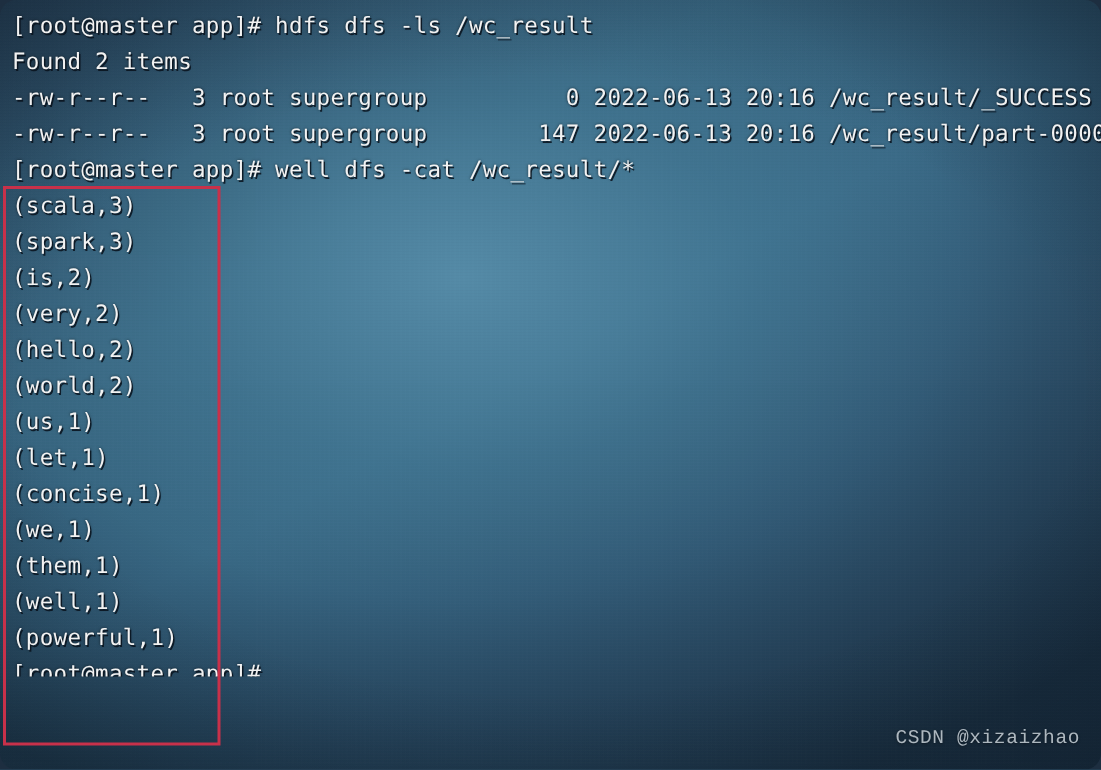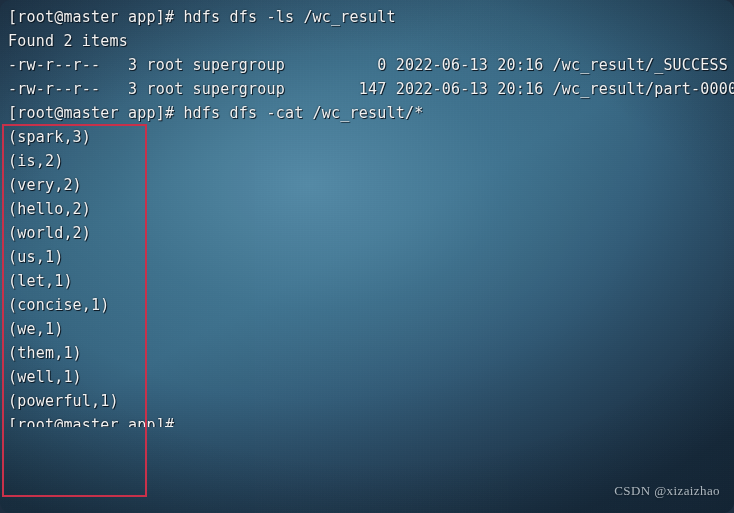--- a/index.html
+++ b/index.html
@@ -79,21 +79,21 @@
     box-sizing: border-box;
     z-index: 4;
     pointer-events: none;
   }
 
   #watermark {
     position: absolute;
     right: 14px;
     bottom: 14px;
     z-index: 5;
-    font-family: Liberation Serif, serif;
+    font-family: Liberation Mono, monospace;
     font-size: 13px;
     color: #cfd7dd;
     opacity: 0.82;
     letter-spacing: 0.4px;
     text-shadow: 0 1px 2px rgba(0,0,0,0.5);
     white-space: pre;
   }
 </style>
 </head>
 <body>
@@ -101,21 +101,22 @@
 <div id="screen">
 
   <div id="grain"></div>
   <div id="corner-shade"></div>
 
   <div class="term" id="terminal-output">
       <div class="line">[root@master app]# hdfs dfs -ls /wc_result</div>
       <div class="line">Found 2 items</div>
       <div class="line">-rw-r--r--   3 root supergroup          0 2022-06-13 20:16 /wc_result/_SUCCESS</div>
       <div class="line">-rw-r--r--   3 root supergroup        147 2022-06-13 20:16 /wc_result/part-00000</div>
-      <div class="line">[root@master app]# hdfs dfs -cat /wc_result/*</div>
+      <div class="line">[root@master app]# well dfs -cat /wc_result/*</div>
+      <div class="line">(scala,3)</div>
       <div class="line">(spark,3)</div>
       <div class="line">(is,2)</div>
       <div class="line">(very,2)</div>
       <div class="line">(hello,2)</div>
       <div class="line">(world,2)</div>
       <div class="line">(us,1)</div>
       <div class="line">(let,1)</div>
       <div class="line">(concise,1)</div>
       <div class="line">(we,1)</div>
       <div class="line">(them,1)</div>

